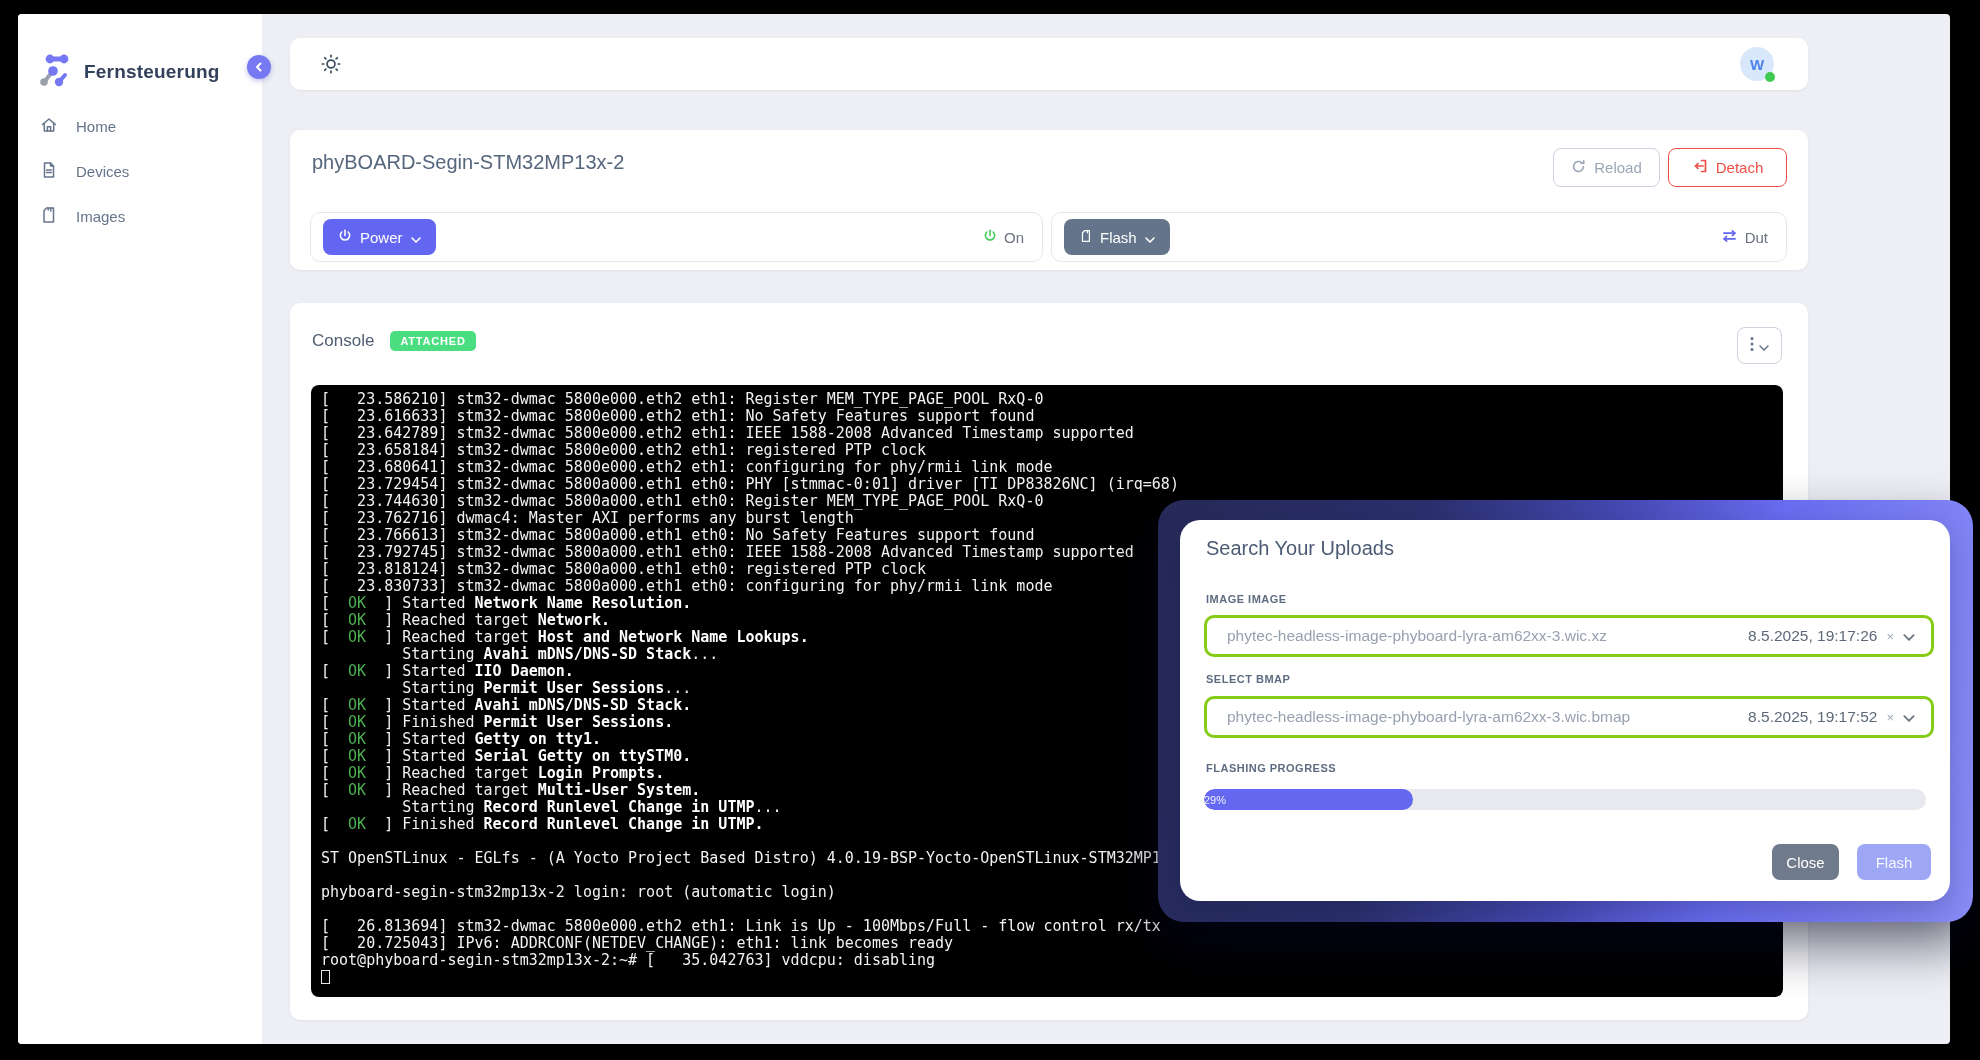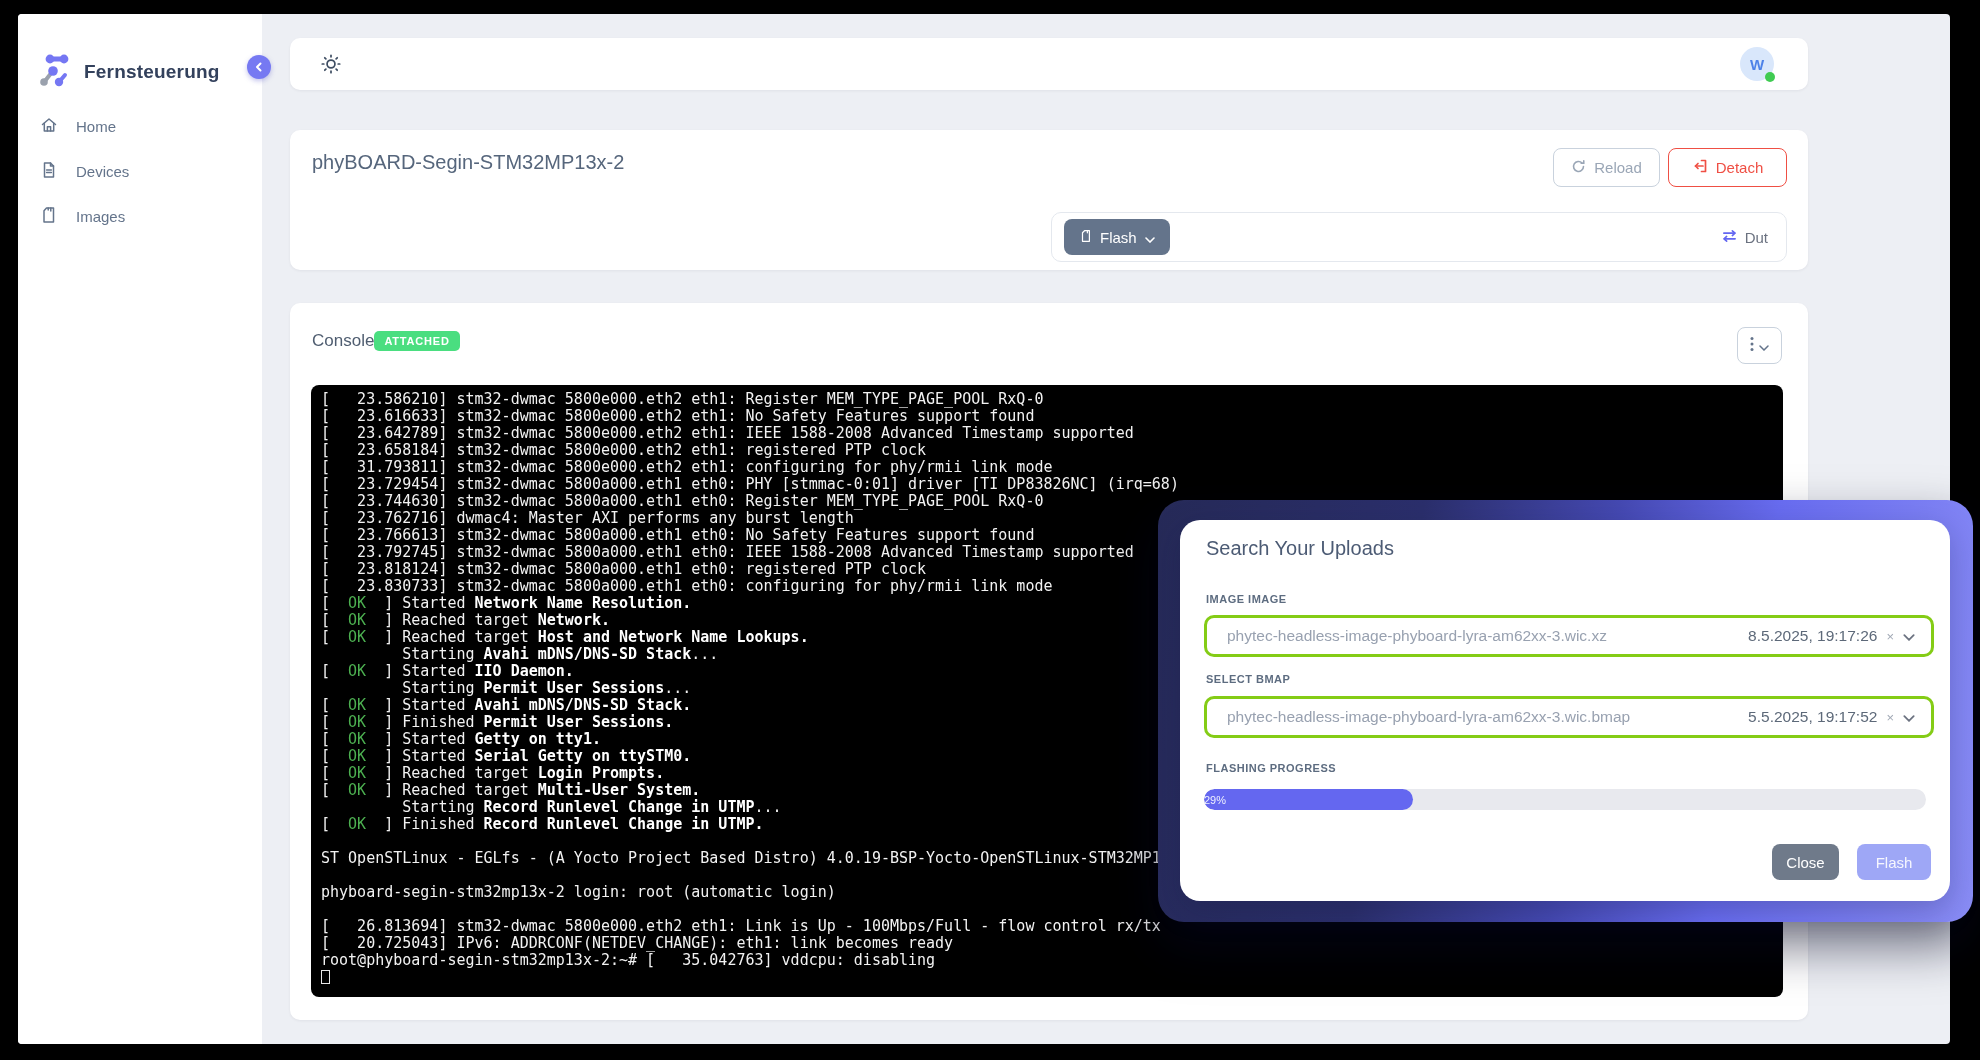--- a/index.html
+++ b/index.html
@@ -46,21 +46,21 @@
   .sub-panel { position:absolute; top:82px; height:50px; border:1px solid #e4e8ee;
                border-radius:10px; display:flex; align-items:center; }
   .panel-power { left:20px;  width:733px; }
   .panel-flash { left:761px; width:736px; }
   .btn-power { margin-left:12px; height:36px; padding:0 14px; background:#6366f1; color:#fff; }
   .btn-flashmenu { margin-left:12px; height:36px; padding:0 14px; background:#64748b; color:#fff; }
   .panel-status { margin-left:auto; margin-right:18px; display:flex; align-items:center; gap:7px;
                   color:#6b7280; font-size:15px; }
 
   .console-card { left:272px; top:289px; width:1518px; height:717px; }
-  .console-header { position:absolute; left:22px; top:28px; display:flex; align-items:center; }
+  .console-header { position:absolute; left:22px; top:28px; display:flex; align-items:center; gap:16px; }
   .console-title { font-size:17px; color:#4f5d70; font-weight:500; }
   .badge { background:#4ade80; color:#fff; font-size:11px; font-weight:bold;
            letter-spacing:.8px; padding:4px 10px; border-radius:5px; }
   .console-menu-btn { position:absolute; right:26px; top:24px; width:45px; height:37px;
                       border:1px solid #c9d2dd; border-radius:8px; background:#fff;
                       display:flex; align-items:center; justify-content:center; gap:5px; cursor:pointer; }
   .console-screen { position:absolute; left:21px; top:82px; width:1472px; height:612px;
                     background:#000; border-radius:8px; padding:6px 10px; overflow:hidden;
                     font-family:"DejaVu Sans Mono", monospace; font-size:15px; line-height:17px;
                     color:#f2f2f2; cursor:text; }
@@ -200,20 +200,45 @@
       <span>
         <svg width="16" height="16" viewBox="0 0 16 16" fill="none" stroke="#ef4f44" stroke-width="1.7" stroke-linecap="round" stroke-linejoin="round">
           <path d="M9.5 2.5h4v11h-4"></path>
             <path d="M11 8H3.5"></path>
             <path d="M6 5.5 3.5 8 6 10.5"></path>
         </svg>
       </span>
       <span>Detach</span>
     </button>
 
+    <div class="sub-panel panel-power">
+      <button class="btn btn-power">
+        <span>
+          <svg width="14" height="14" viewBox="0 0 16 16" fill="none" stroke="#fff" stroke-width="1.8" stroke-linecap="round">
+            <path d="M8 1.5v6"></path>
+              <path d="M4.4 3.4a5.3 5.3 0 1 0 7.2 0"></path>
+          </svg>
+        </span>
+        <span>Power</span>
+        <span>
+          <svg width="10" height="6" viewBox="0 0 10 6" fill="none" stroke="#fff" stroke-width="1.6" stroke-linecap="round">
+              <path d="M1 1l4 4 4-4"></path>
+            </svg>
+        </span>
+      </button>
+      <div class="panel-status">
+        <span>
+          <svg width="14" height="14" viewBox="0 0 16 16" fill="none" stroke="#3ecb57" stroke-width="1.8" stroke-linecap="round">
+            <path d="M8 1.5v6"></path>
+              <path d="M4.4 3.4a5.3 5.3 0 1 0 7.2 0"></path>
+          </svg>
+        </span>
+        <span>On</span>
+      </div>
+    </div>
 
     <div class="sub-panel panel-flash">
       <button class="btn btn-flashmenu">
         <span>
           <svg width="13" height="14" viewBox="0 0 16 16" fill="none" stroke="#fff" stroke-width="1.5" stroke-linecap="round" stroke-linejoin="round">
             <path d="M12.8 1.5h-6L4.3 4V14.5h8.5z"></path>
               <path d="M10.3 1.5v2.6"></path>
           </svg>
         </span>
         <span>Flash</span>
@@ -255,21 +280,21 @@
             <path d="M1 1l4 4 4-4"></path>
           </svg>
       </span>
     </div>
     <div class="console-screen">
       <div id="console-lines">
           <div class="console-line"><span>[   23.586210] stm32-dwmac 5800e000.eth2 eth1: Register MEM_TYPE_PAGE_POOL RxQ-0</span></div>
           <div class="console-line"><span>[   23.616633] stm32-dwmac 5800e000.eth2 eth1: No Safety Features support found</span></div>
           <div class="console-line"><span>[   23.642789] stm32-dwmac 5800e000.eth2 eth1: IEEE 1588-2008 Advanced Timestamp supported</span></div>
           <div class="console-line"><span>[   23.658184] stm32-dwmac 5800e000.eth2 eth1: registered PTP clock</span></div>
-          <div class="console-line"><span>[   31.793811] stm32-dwmac 5800e000.eth2 eth1: configuring for phy/rmii link mode</span></div>
+          <div class="console-line"><span>[   23.680641] stm32-dwmac 5800e000.eth2 eth1: configuring for phy/rmii link mode</span></div>
           <div class="console-line"><span>[   23.729454] stm32-dwmac 5800a000.eth1 eth0: PHY [stmmac-0:01] driver [TI DP83826NC] (irq=68)</span></div>
           <div class="console-line"><span>[   23.744630] stm32-dwmac 5800a000.eth1 eth0: Register MEM_TYPE_PAGE_POOL RxQ-0</span></div>
           <div class="console-line"><span>[   23.762716] dwmac4: Master AXI performs any burst length</span></div>
           <div class="console-line"><span>[   23.766613] stm32-dwmac 5800a000.eth1 eth0: No Safety Features support found</span></div>
           <div class="console-line"><span>[   23.792745] stm32-dwmac 5800a000.eth1 eth0: IEEE 1588-2008 Advanced Timestamp supported</span></div>
           <div class="console-line"><span>[   23.818124] stm32-dwmac 5800a000.eth1 eth0: registered PTP clock</span></div>
           <div class="console-line"><span>[   23.830733] stm32-dwmac 5800a000.eth1 eth0: configuring for phy/rmii link mode</span></div>
           <div class="console-line"><span>[</span><span class="seg-ok">  OK  </span><span>] Started </span><span class="seg-bold">Network Name Resolution.</span></div>
           <div class="console-line"><span>[</span><span class="seg-ok">  OK  </span><span>] Reached target </span><span class="seg-bold">Network.</span></div>
           <div class="console-line"><span>[</span><span class="seg-ok">  OK  </span><span>] Reached target </span><span class="seg-bold">Host and Network Name Lookups.</span></div>
@@ -314,21 +339,21 @@
             <path d="M1 1l4 4 4-4"></path>
           </svg>
       </span>
     </span>
   </div>
 
   <div class="field-label label-bmap">SELECT BMAP</div>
   <div class="select-field field-bmap">
     <span class="field-value">phytec-headless-image-phyboard-lyra-am62xx-3.wic.bmap</span>
     <span class="field-right">
-      <span class="field-date">5.5.2025, 19:17:52</span>
+      <span class="field-date">8.5.2025, 19:17:52</span>
       <span class="clear-x">×</span>
       <span>
         <svg width="12" height="7" viewBox="0 0 10 6" fill="none" stroke="#6b7280" stroke-width="1.5" stroke-linecap="round">
             <path d="M1 1l4 4 4-4"></path>
           </svg>
       </span>
     </span>
   </div>
 
   <div class="field-label label-progress">FLASHING PROGRESS</div>

